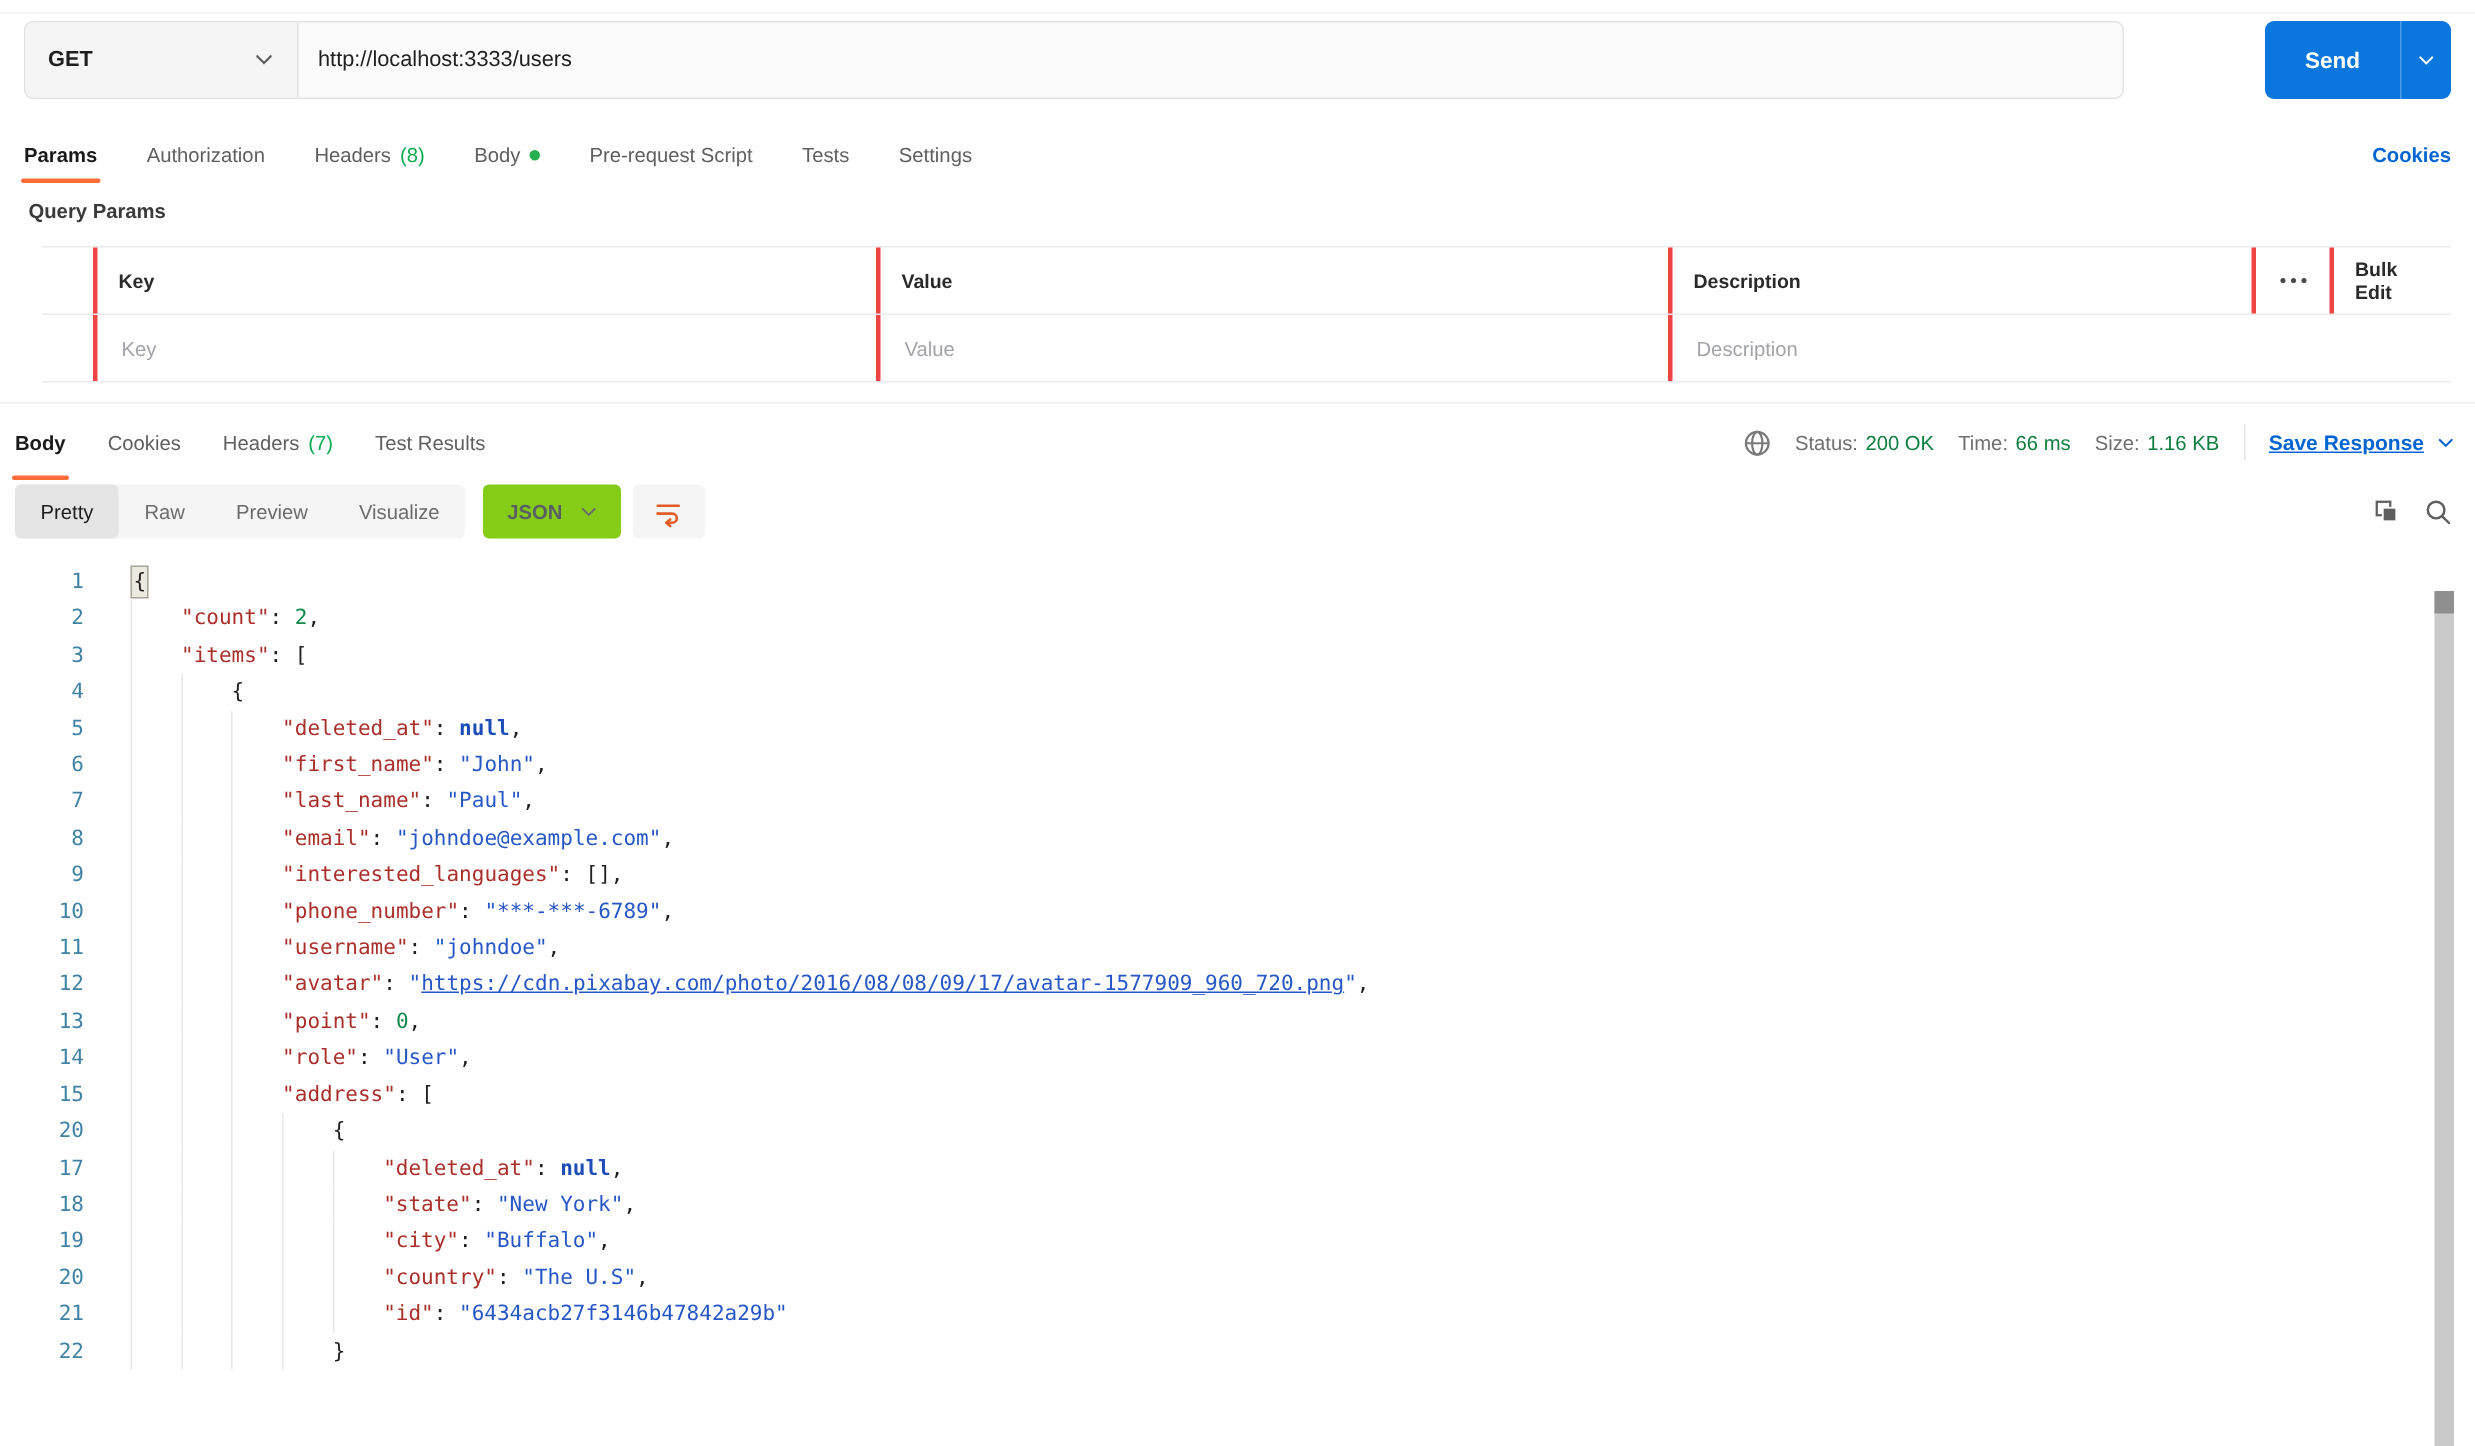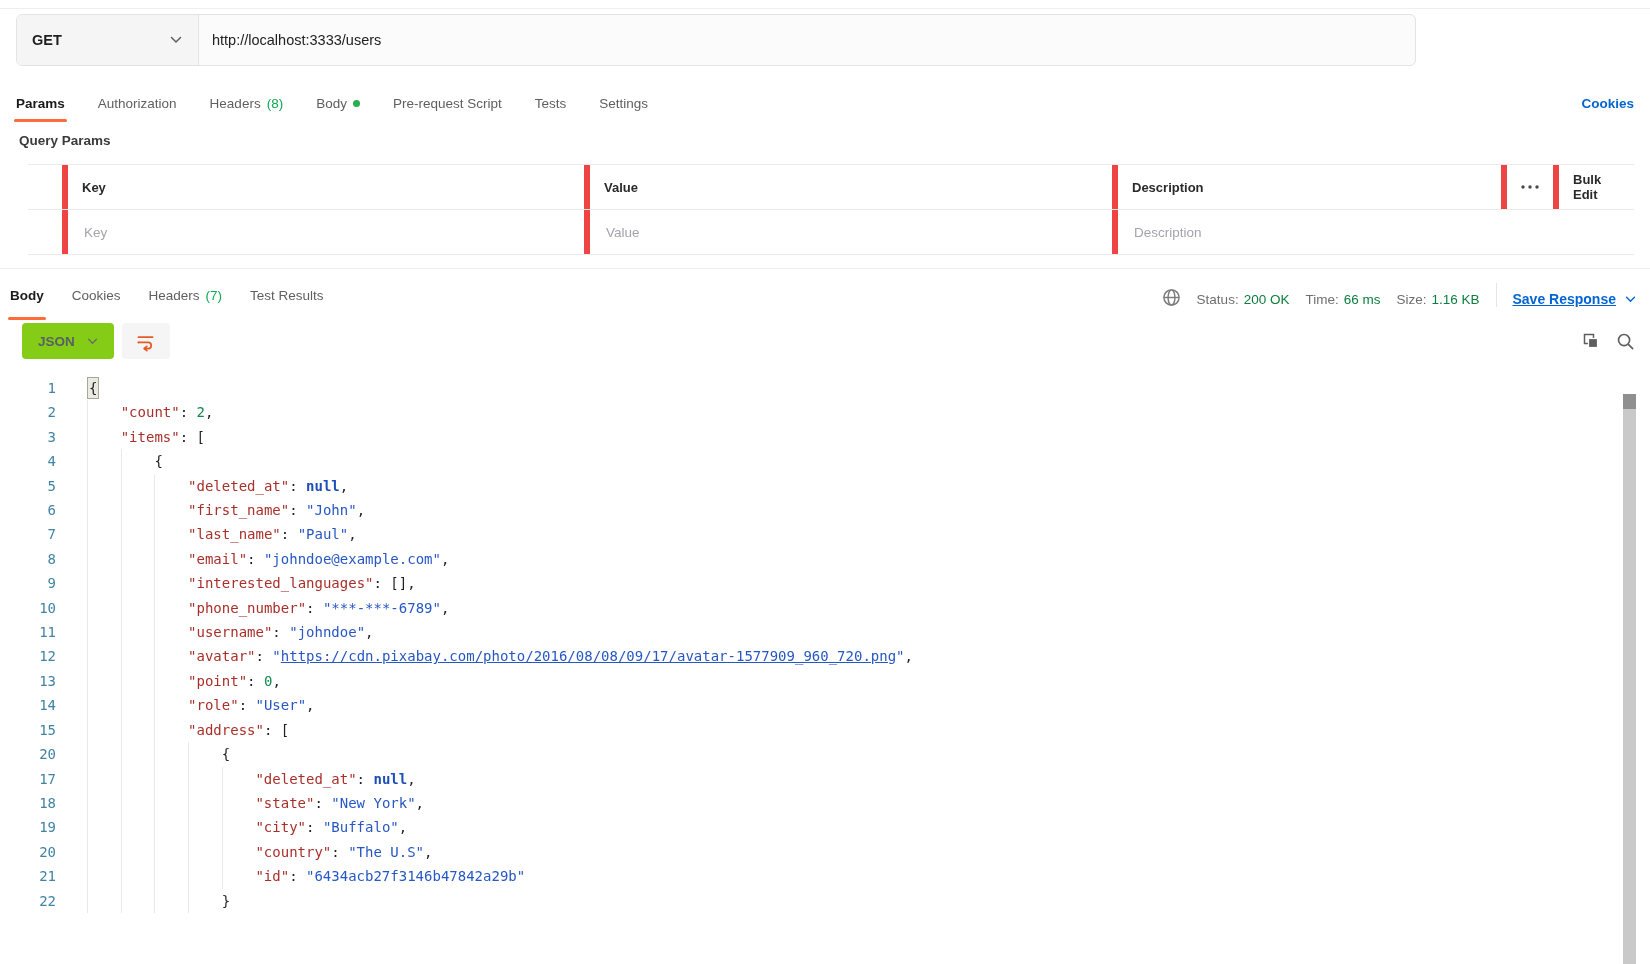--- a/index.html
+++ b/index.html
@@ -33,33 +33,33 @@
   .cookies-link{margin-left:auto;color:var(--link-blue);font-weight:bold;font-size:13.5px;cursor:pointer;}
 
   .qp-title{position:absolute;top:133px;left:19px;font-size:13.5px;font-weight:bold;color:#3A3A3A;}
 
   
   .params-table{position:absolute;top:164px;left:28px;right:16px;font-size:13px;}
   .prow{display:grid;grid-template-columns:34px 522px 528px 389px 52px 1fr;height:44px;}
   .prow.header{border-top:1px solid #EBEBEB;border-bottom:1px solid #EBEBEB;font-weight:bold;color:#2A2A2A;}
   .prow.input-row{border-bottom:1px solid #EBEBEB;}
   .pcell{display:flex;align-items:center;padding:0 14px;box-sizing:border-box;}
-  .pcell.bl{border-left:6px solid #ef4444;}
+  .pcell.bl{border-left:3px solid #ef4444;}
   .pcell input{width:100%;border:none;background:transparent;outline:none;font-size:13.5px;
                font-family:"Liberation Sans",sans-serif;color:#212121;}
   .pcell input::placeholder{color:#A3A4AA;}
   .pcell.more{justify-content:center;padding:0;cursor:pointer;}
   .pcell.bulk{font-weight:bold;cursor:pointer;}
 
   .pane-div{position:absolute;top:268px;left:0;right:0;height:1px;background:#EFEFEF;}
 
   
   .resp-header{position:absolute;top:270px;left:10px;right:14px;height:50px;display:flex;align-items:center;}
   #response-tabs{display:flex;gap:28px;height:100%;align-items:center;}
-  .resp-meta{margin-left:auto;display:flex;align-items:flex-end;gap:16px;font-size:13.5px;color:#6F6F6F;}
+  .resp-meta{margin-left:auto;display:flex;align-items:center;gap:16px;font-size:13.5px;color:#6F6F6F;}
   .meta-item{display:flex;gap:5px;align-items:center;}
   .mv{color:var(--status-green);}
   .meta-div{width:1px;height:24px;background:#E5E5E5;}
   .save-resp{display:flex;align-items:center;gap:9px;color:var(--link-blue);font-weight:bold;font-size:14px;cursor:pointer;text-decoration:underline;}
 
   
   .viewer-toolbar{position:absolute;top:322px;left:10px;right:14px;height:38px;display:flex;align-items:center;}
   .modes{display:flex;background:#F5F5F5;border-radius:4px;height:36px;}
   .seg{display:flex;align-items:center;padding:0 17px;font-size:13.5px;color:#6C6C6C;cursor:pointer;border-radius:4px;}
   .seg.active{background:#E4E4E4;color:#1E1E1E;}
@@ -99,20 +99,28 @@
 
   <div class="req-bar">
     <div class="url-box">
       <div class="method">
         <span class="m">GET</span>
         <svg width="12" height="8" viewBox="0 0 12 8">
             <path d="M1.5 1.5 L6 6 L10.5 1.5" fill="none" stroke="#5F5F5F" stroke-width="1.5" stroke-linecap="round"></path>
           </svg>
       </div>
       <input class="url-input" spellcheck="false" value="http://localhost:3333/users" style="">
+    </div>
+    <div class="send-btn">
+      <div class="send-main">Send</div>
+      <div class="send-arrow">
+        <svg width="11" height="7" viewBox="0 0 12 8">
+            <path d="M1.5 1.5 L6 6 L10.5 1.5" fill="none" stroke="#fff" stroke-width="1.6" stroke-linecap="round"></path>
+          </svg>
+      </div>
     </div>
   </div>
 
   <div class="req-tabs">
     <div id="request-tabs" style="display:flex;gap:33px;height:100%;align-items:center;">
         <div class="tab active">
           <span class="lbl">Params</span>
         </div>
         <div class="tab">
           <span class="lbl">Authorization</span>
@@ -211,20 +219,26 @@
       <span class="save-resp">
         <span>Save Response</span>
         <svg width="11" height="7" viewBox="0 0 12 8">
             <path d="M1.5 1.5 L6 6 L10.5 1.5" fill="none" stroke="#0265D2" stroke-width="1.6" stroke-linecap="round"></path>
           </svg>
       </span>
     </div>
   </div>
 
   <div class="viewer-toolbar">
+    <div class="modes" id="viewer-modes">
+        <div class="seg active">Pretty</div>
+        <div class="seg">Raw</div>
+        <div class="seg">Preview</div>
+        <div class="seg">Visualize</div>
+      </div>
     <div class="lang-dd">
       <span>JSON</span>
       <svg width="11" height="7" viewBox="0 0 12 8">
           <path d="M1.5 1.5 L6 6 L10.5 1.5" fill="none" stroke="#6C6C6C" stroke-width="1.5" stroke-linecap="round"></path>
         </svg>
     </div>
     <div class="wrap-btn">
       <svg width="21" height="21" viewBox="0 0 24 24" fill="none" stroke="#E35C28" stroke-width="2" stroke-linecap="round" stroke-linejoin="round">
           <path d="M4 7h16"></path>
           <path d="M4 13h11a3.5 3.5 0 0 1 0 7h-4"></path>

